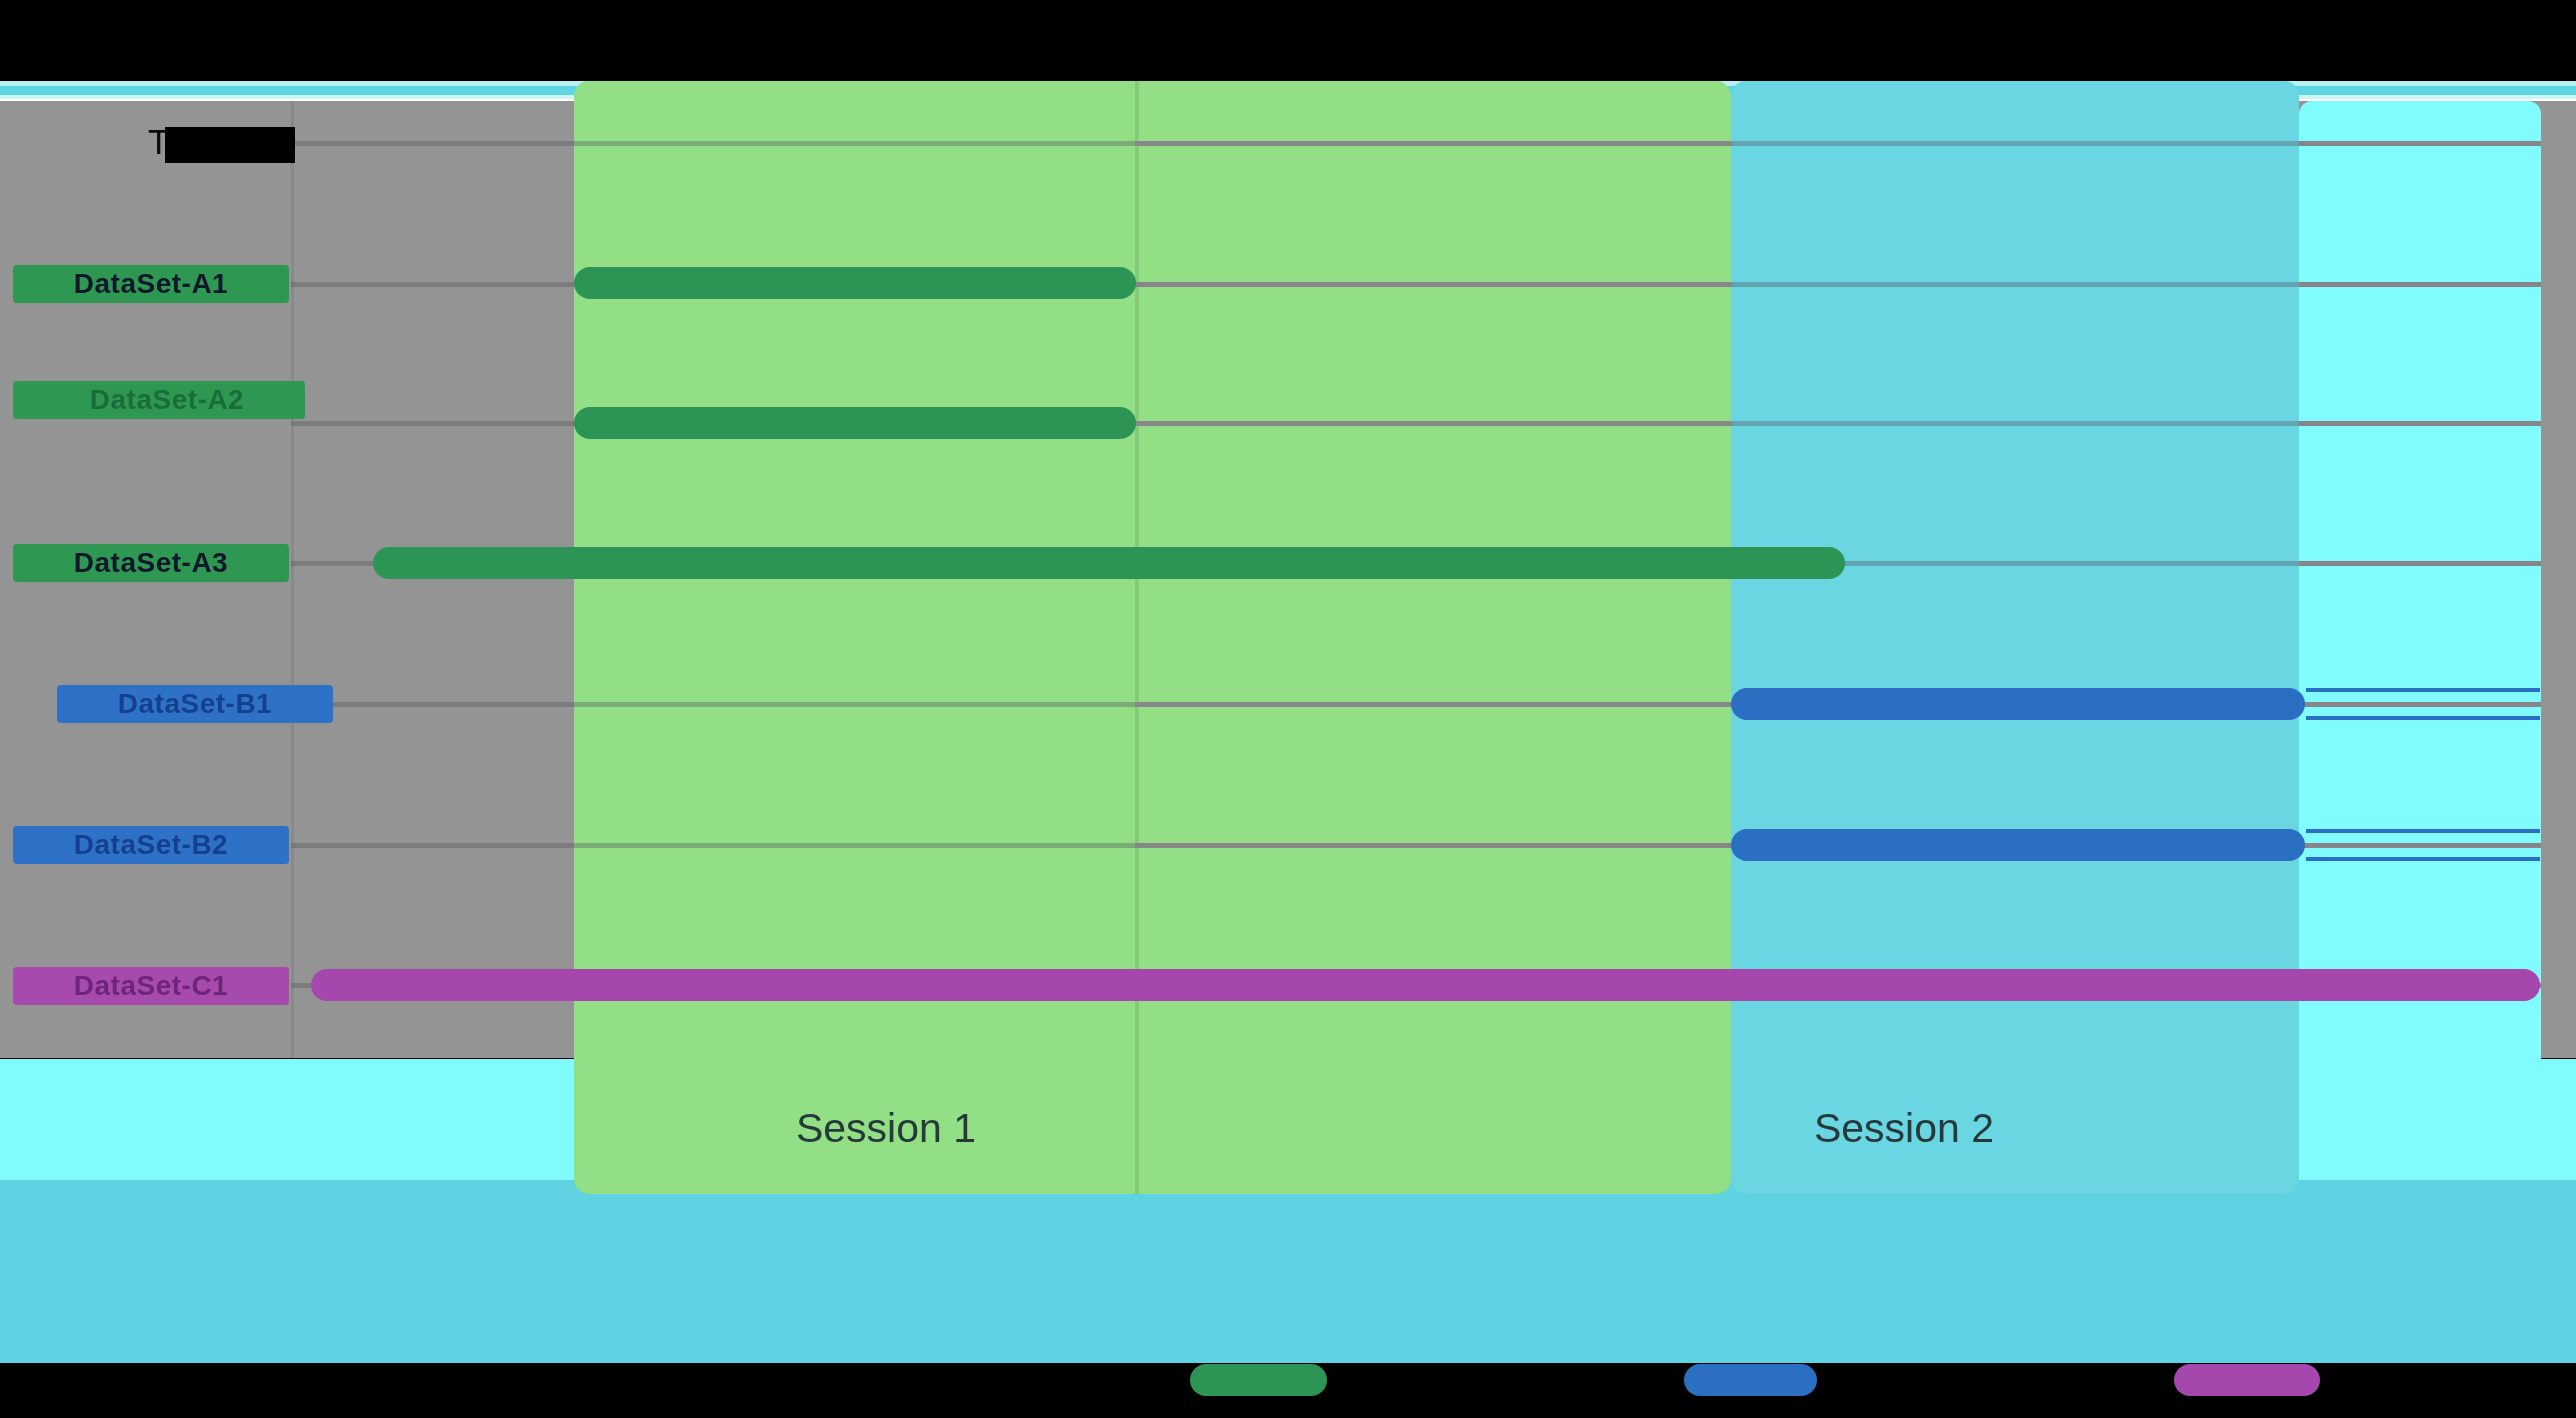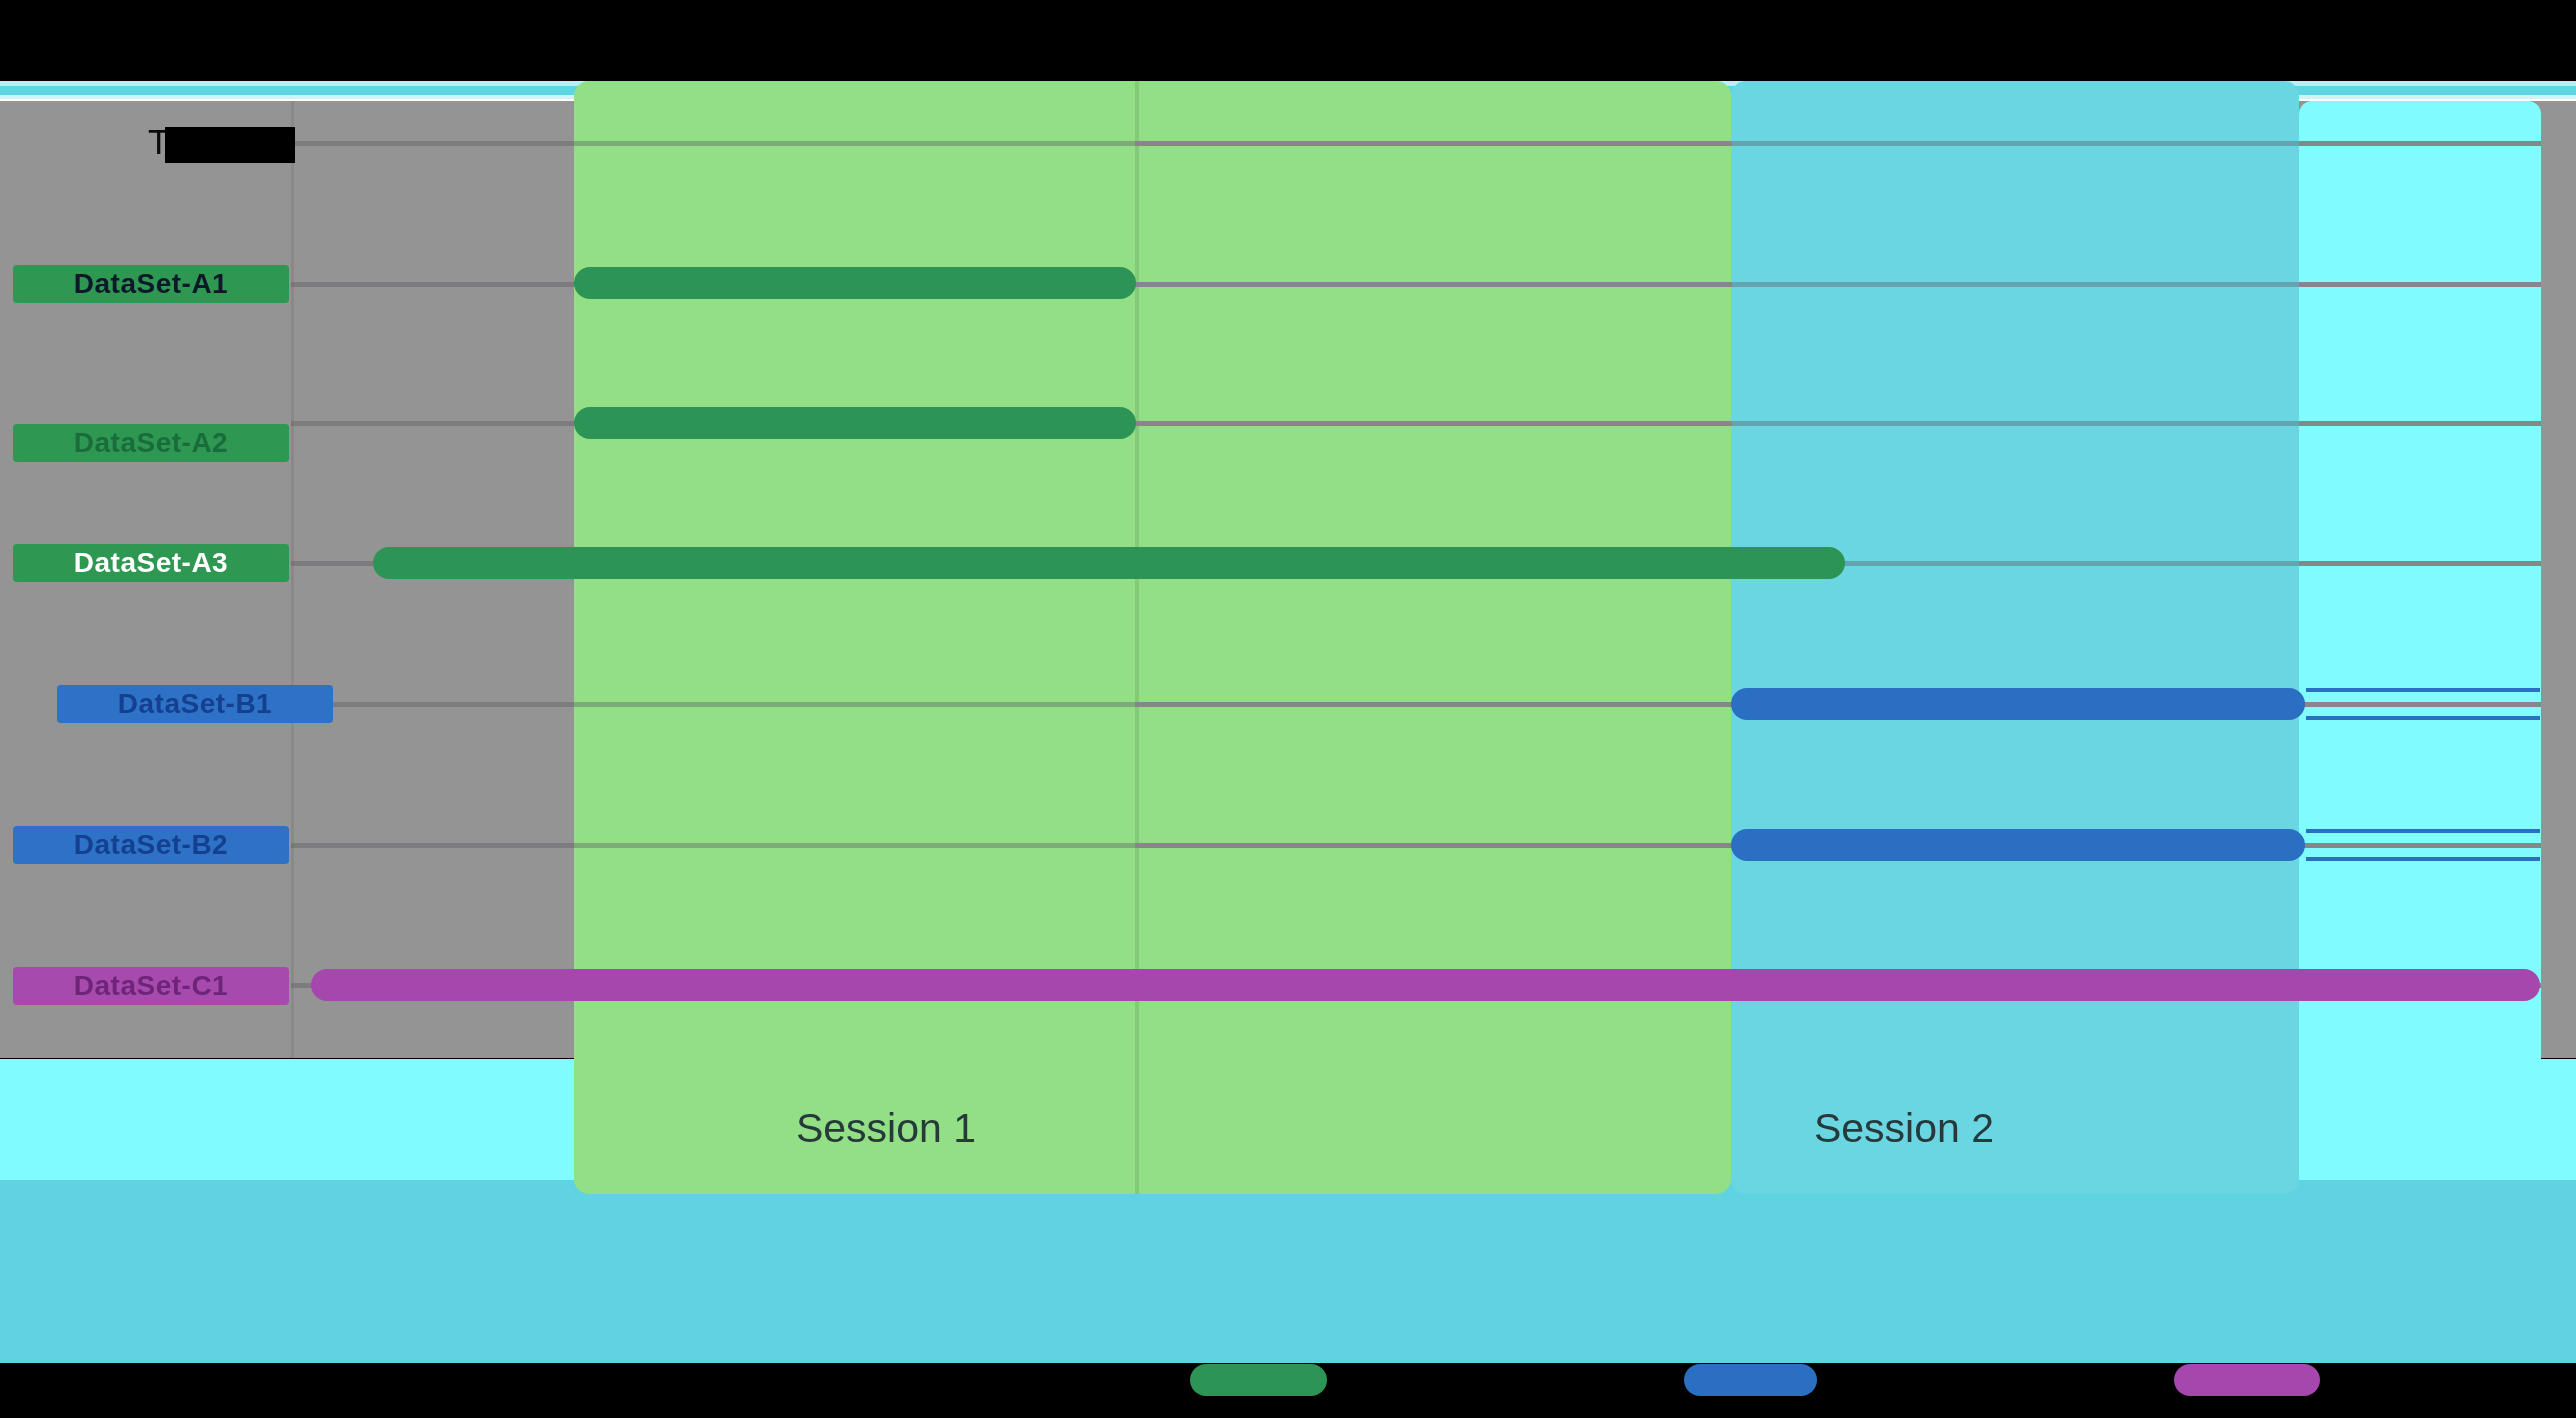--- a/index.html
+++ b/index.html
@@ -66,23 +66,23 @@
       <div class="abs gridseg" style="left: 1135px; top: 702px; width: 597px; background: rgb(134, 134, 139);"></div>
       <div class="abs gridseg" style="left: 2299px; top: 702px; width: 242px; background: rgb(134, 134, 139);"></div>
       <div class="abs gridline" style="left: 291px; top: 843px; width: 2250px; background: rgba(88, 88, 94, 0.38);"></div>
       <div class="abs gridseg" style="left: 1135px; top: 843px; width: 597px; background: rgb(134, 134, 139);"></div>
       <div class="abs gridseg" style="left: 2299px; top: 843px; width: 242px; background: rgb(134, 134, 139);"></div>
       <div class="abs gridline" style="left: 291px; top: 983px; width: 2250px; background: rgba(88, 88, 94, 0.38);"></div>
       <div class="abs gridseg" style="left: 1135px; top: 983px; width: 597px; background: rgb(134, 134, 139);"></div>
       <div class="abs gridseg" style="left: 2299px; top: 983px; width: 242px; background: rgb(134, 134, 139);"></div>
       <div class="abs badge" style="top: 265px; background: rgb(46, 152, 83); color: #0f172a;">DataSet-A1</div>
       <div class="abs bar" style="left: 574px; top: 267px; width: 562px; background: rgb(44, 148, 85);"></div>
-      <div class="abs badge" style="top: 424px; background: rgb(46, 152, 83); color: rgb(26, 108, 59);">DataSet-A2</div>
+      <div class="abs badge" style="top: 381px; background: rgb(46, 152, 83); color: rgb(26, 108, 59); padding-left: 16px;">DataSet-A2</div>
       <div class="abs bar" style="left: 574px; top: 407px; width: 562px; background: rgb(44, 148, 85);"></div>
-      <div class="abs badge" style="top: 544px; background: rgb(46, 152, 83); color: #ffffff;">DataSet-A3</div>
+      <div class="abs badge" style="top: 544px; background: rgb(46, 152, 83); color: #0f172a;">DataSet-A3</div>
       <div class="abs bar" style="left: 373px; top: 547px; width: 1472px; background: rgb(44, 148, 85);"></div>
       <div class="abs badge" style="top: 685px; background: rgb(46, 114, 200); color: rgb(21, 63, 143); margin-left: 44px;">DataSet-B1</div>
       <div class="abs bar" style="left: 1731px; top: 688px; width: 574px; background: rgb(43, 111, 195);"></div>
       <div class="abs track" style="left: 2306px; top: 688px; width: 234px; border-color: rgb(43, 111, 195);"></div>
       <div class="abs badge" style="top: 826px; background: rgb(46, 114, 200); color: rgb(21, 63, 143);">DataSet-B2</div>
       <div class="abs bar" style="left: 1731px; top: 829px; width: 574px; background: rgb(43, 111, 195);"></div>
       <div class="abs track" style="left: 2306px; top: 829px; width: 234px; border-color: rgb(43, 111, 195);"></div>
       <div class="abs badge" style="top: 967px; background: rgb(167, 74, 174); color: rgb(110, 37, 121);">DataSet-C1</div>
       <div class="abs bar" style="left: 311px; top: 969px; width: 2229px; background: rgb(166, 71, 174);"></div>
       <div class="abs pill" style="left: 1190px; top: 1364px; width: 137px; height: 32px; background: rgb(44, 148, 85);"></div>

